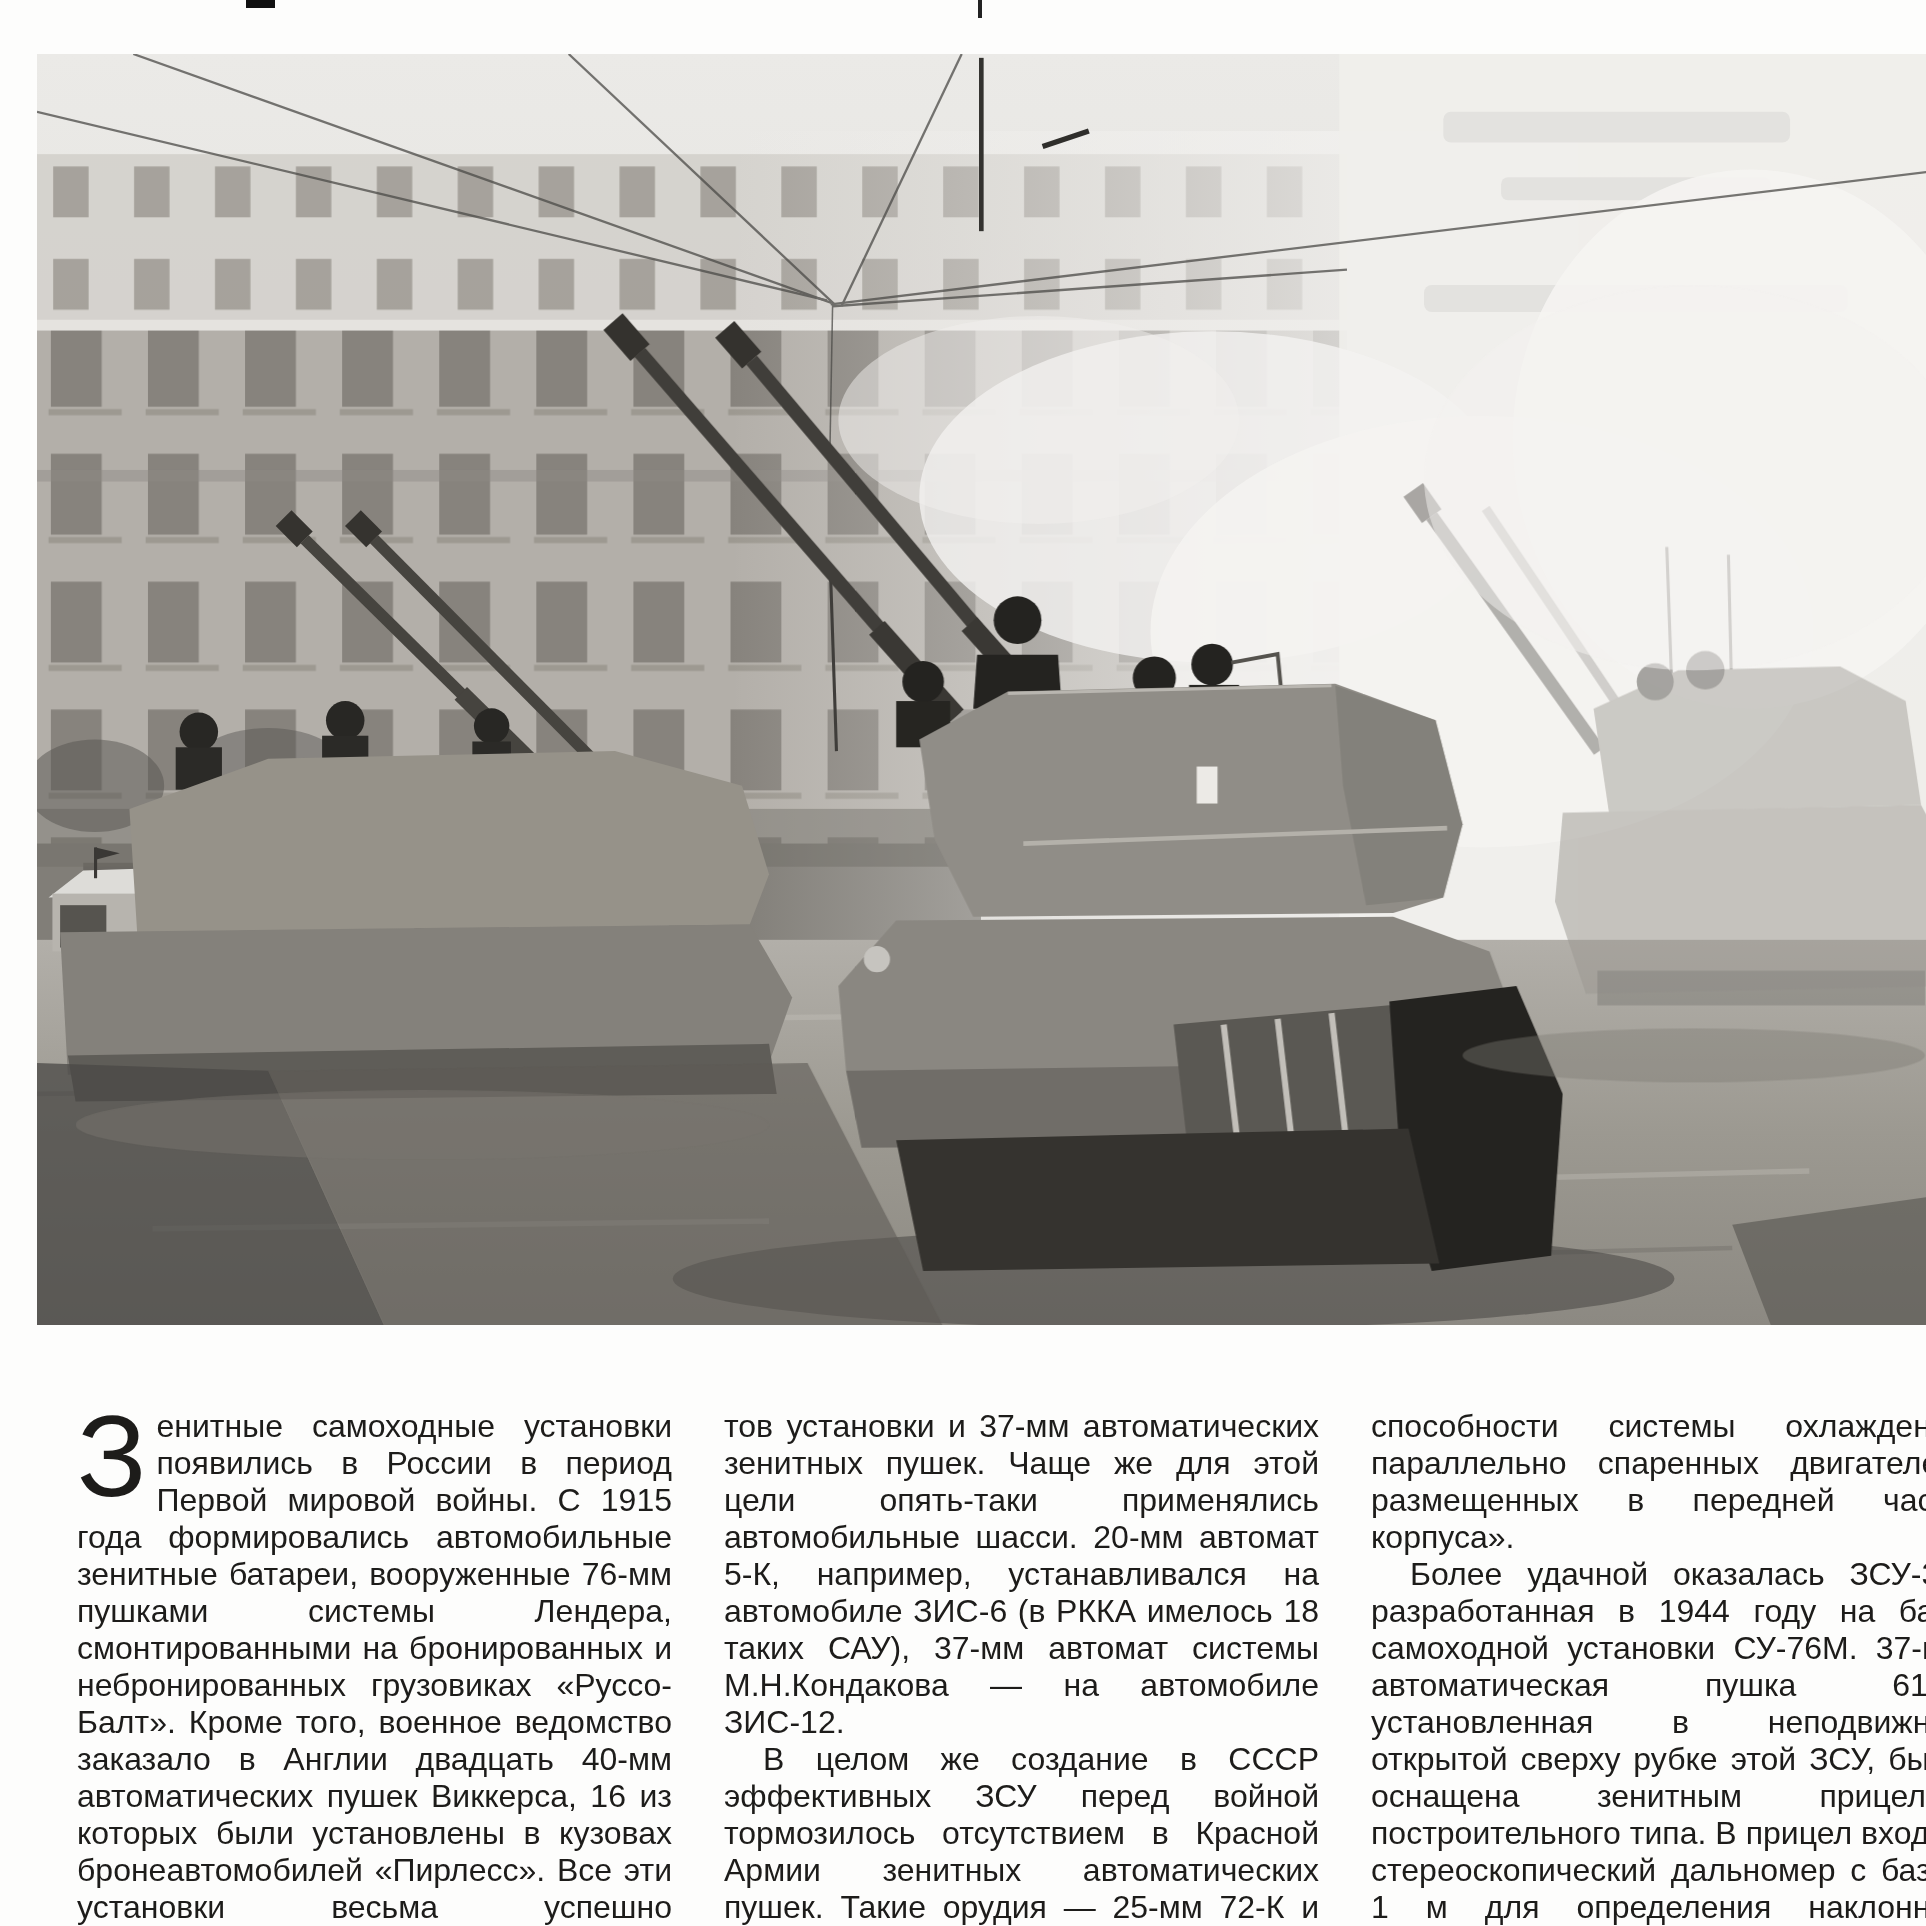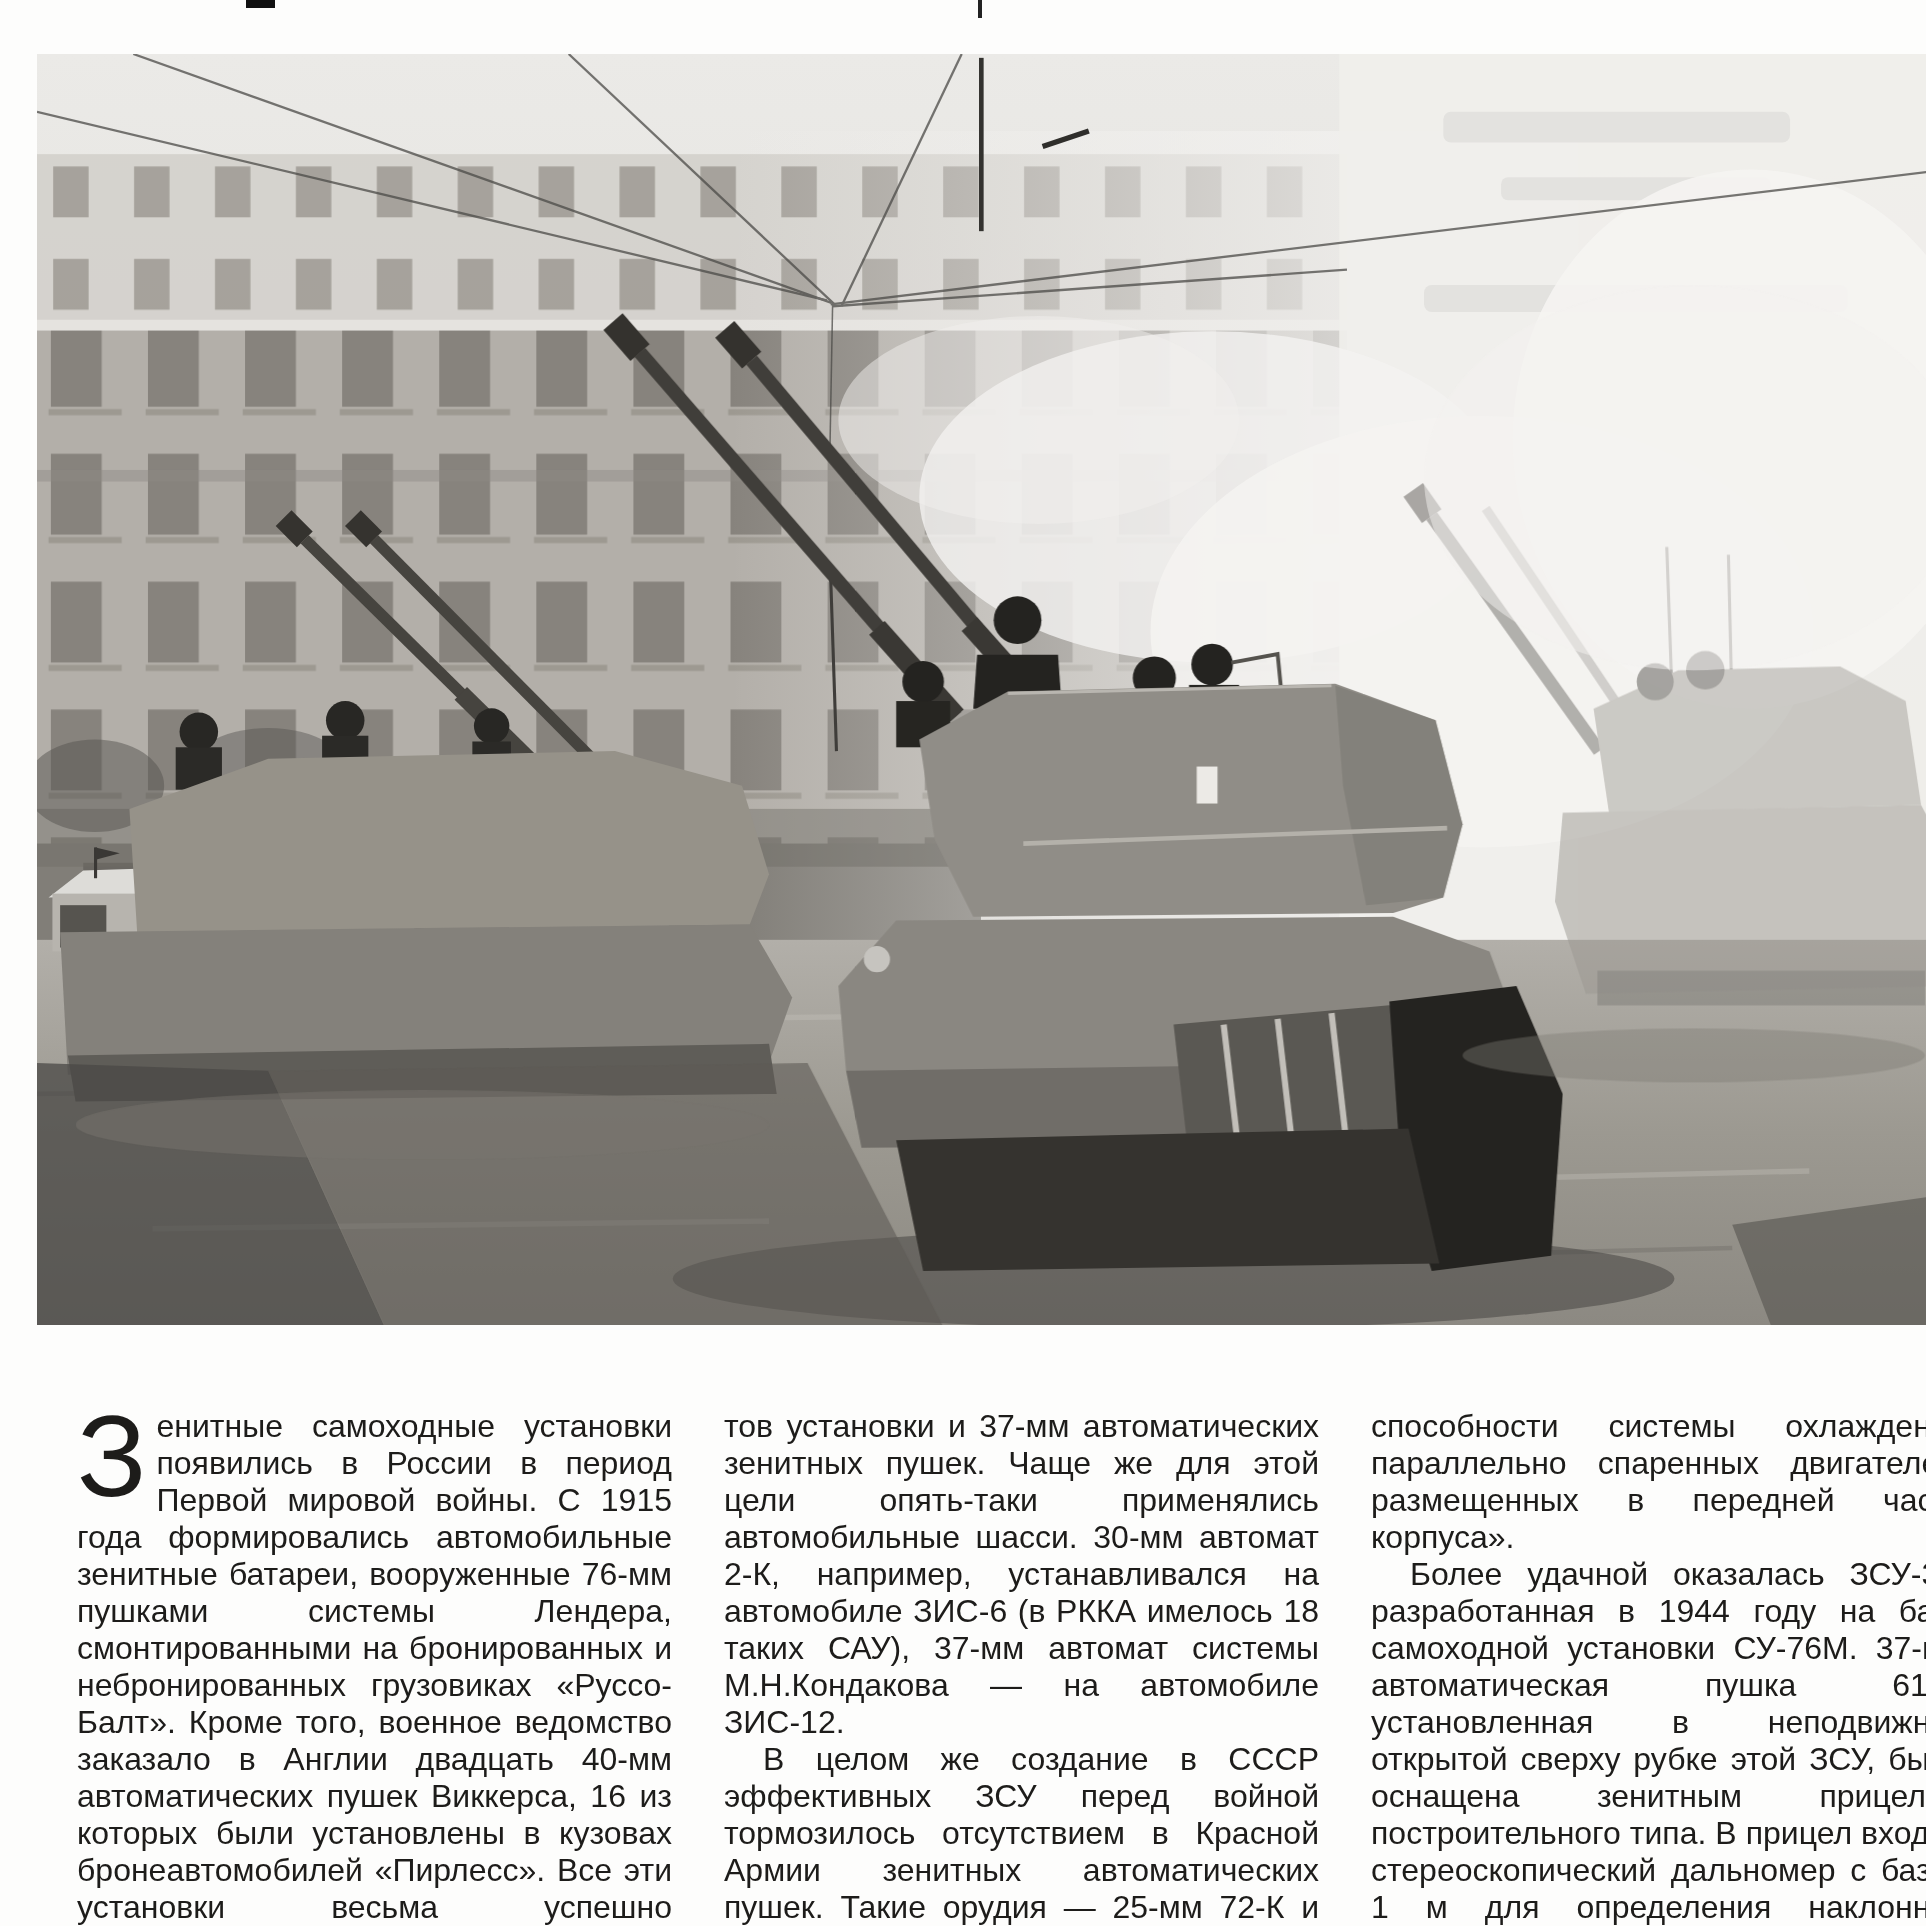--- a/index.html
+++ b/index.html
@@ -196,21 +196,21 @@
       <polygon points="4400,3040 4960,2960 4960,3300 4500,3300" fill="#55534f" opacity=".6"></polygon>
       <ellipse cx="1000" cy="2780" rx="900" ry="90" fill="#77746e" opacity=".5"></ellipse>
       <ellipse cx="4300" cy="2600" rx="600" ry="70" fill="#7d7a74" opacity=".4"></ellipse>
     </svg>
   </div>
 
   <div id="col1" class="col">
       <p><span class="dropcap">З</span>енитные самоходные установки появились в России в период Первой мировой войны. С 1915 года формировались автомобильные зенитные батареи, вооруженные 76-мм пушками системы Лендера, смонтированными на бронированных и небронированных грузовиках «Руссо-Балт». Кроме того, военное ведомство заказало в Англии двадцать 40-мм автоматических пушек Виккерса, 16 из которых были установлены в кузовах бронеавтомобилей «Пирлесс». Все эти установки весьма успешно действовали на фронте.</p>
     </div>
   <div id="col2" class="col">
-      <p>тов установки и 37-мм автоматических зенитных пушек. Чаще же для этой цели опять-таки применялись автомобильные шасси. 30-мм автомат 2-К, например, устанавливался на автомобиле ЗИС-6 (в РККА имелось 18 таких САУ), 37-мм автомат системы М.Н.Кондакова — на автомобиле ЗИС-12.</p>
+      <p>тов установки и 37-мм автоматических зенитных пушек. Чаще же для этой цели опять-таки применялись автомобильные шасси. 20-мм автомат 5-К, например, устанавливался на автомобиле ЗИС-6 (в РККА имелось 18 таких САУ), 37-мм автомат системы М.Н.Кондакова — на автомобиле ЗИС-12.</p>
       <p class="ind">В целом же создание в СССР эффективных ЗСУ перед войной тормозилось отсутствием в Красной Армии зенитных автоматических пушек. Такие орудия — 25-мм 72-К и 37-мм 61-К — были приняты на вооружение только в 1940 году.</p>
     </div>
   <div id="col3" class="col">
 
   <p>способности системы охлаждения параллельно спаренных двигателей, размещенных в передней части корпуса».</p>
       <p class="ind">Более удачной оказалась ЗСУ-37, разработанная в 1944 году на базе самоходной установки СУ-76М. 37-мм автоматическая пушка 61-К, установленная в неподвижной открытой сверху рубке этой ЗСУ, была оснащена зенитным прицелом построительного типа. В прицел входил стереоскопический дальномер с базой 1 м для определения наклонной дальности до цели. Угол вертикального наведения пушки колебался в пределах от –3° до +85°. Приводы наведения — ручные. Боекомплект состоял из 320 выстрелов, из которых 130 — в обоймах по 5 штук, а остальные 190 — без обойм. В 1945 году было изготовлено 75 ЗСУ-37. В боевых действиях они участия не принимали.</p>
     </div>
 
   <div class="mark-a"></div>
   <div class="mark-b"></div>

